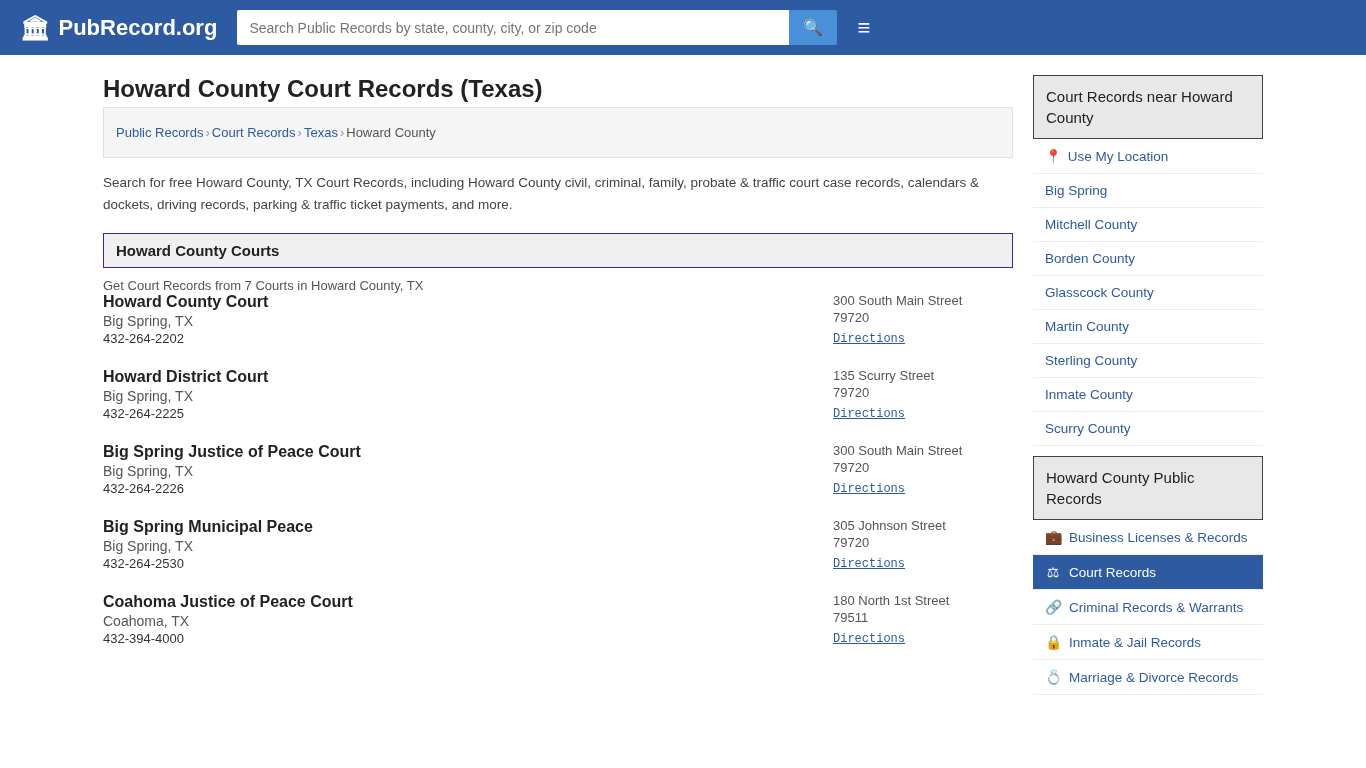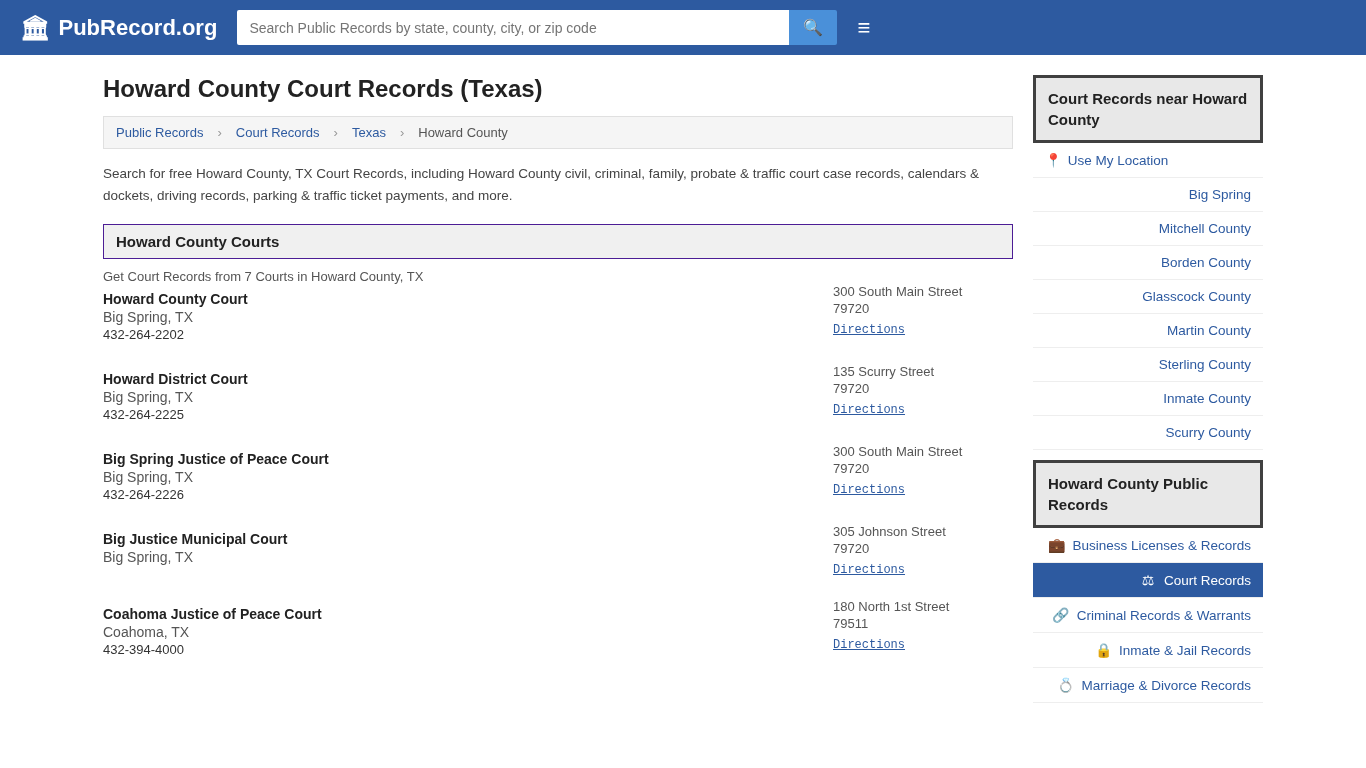--- a/index.html
+++ b/index.html
@@ -71,32 +71,32 @@
     .sidebar {
       width: 230px;
       flex-shrink: 0;
     }
 
     
     .page-title {
       font-size: 24px;
       font-weight: bold;
       color: #222;
-      margin-bottom: 13px;
+      margin-bottom: 4px;
     }
     .breadcrumb {
       background: #f5f5f5;
-      padding: 8px 12px;
+      padding: 17px 12px;
       font-size: 13px;
       color: #555;
       border: 1px solid #e0e0e0;
       margin-bottom: 14px;
       display: flex;
       align-items: center;
-      gap: 12px;
+      gap: 0;
       flex-wrap: wrap;
     }
     .breadcrumb a {
       color: #2d5aa0;
       text-decoration: none;
     }
     .breadcrumb-sep { color: #999; margin: 0 2px; }
     .description-text {
       font-size: 13.5px;
       color: #444;
@@ -123,25 +123,24 @@
     
     .court-entry {
       margin-bottom: 22px;
       display: flex;
       gap: 20px;
     }
     .court-info {
       flex: 1;
     }
     .court-name {
-      font-size: 14px;
+      font-size: 16px;
       font-weight: bold;
       color: #222;
       margin-bottom: 2px;
-      margin-top: 7px;
     }
     .court-city {
       font-size: 14px;
       color: #555;
       margin-bottom: 2px;
     }
     .court-phone {
       font-size: 13px;
       color: #333;
     }
@@ -168,36 +167,35 @@
     }
 
     
     .sidebar-section {
       margin-bottom: 10px;
     }
     .sidebar-heading {
       background: #e8e8e8;
       padding: 10px 12px;
       font-size: 15px;
-      font-weight: bold;
+      font-weight: normal;
       color: #222;
-      border: 3px solid #404040;
+      border: 1px solid #404040;
       line-height: 1.4;
     }
     .sidebar-item {
       padding: 9px 12px;
       font-size: 13.5px;
       color: #333;
       border-bottom: 1px solid #eee;
       cursor: pointer;
       display: flex;
       align-items: center;
       gap: 8px;
       background: #fff;
-      justify-content: flex-end;
     }
     .sidebar-item.active {
       background: #2d5aa0;
       color: #fff;
     }
     .sidebar-item.active .sidebar-item-icon { color: #fff; }
     .sidebar-item a {
       color: #2d5aa0;
       text-decoration: none;
     }
@@ -288,22 +286,23 @@
       <div class="court-phone">432-264-2226</div>
     </div>
     <div class="court-address">
       <div class="court-street">300 South Main Street</div>
       <div class="court-zip">79720</div>
       <a class="directions-link" href="#">Directions</a>
     </div>
   </div>
         <div class="court-entry">
     <div class="court-info">
-      <div class="court-name">Big Justice Municipal Court</div>
+      <div class="court-name">Big Spring Municipal Peace</div>
       <div class="court-city">Big Spring, TX</div>
+      <div class="court-phone">432-264-2530</div>
     </div>
     <div class="court-address">
       <div class="court-street">305 Johnson Street</div>
       <div class="court-zip">79720</div>
       <a class="directions-link" href="#">Directions</a>
     </div>
   </div>
         <div class="court-entry">
     <div class="court-info">
       <div class="court-name">Coahoma Justice of Peace Court</div>

